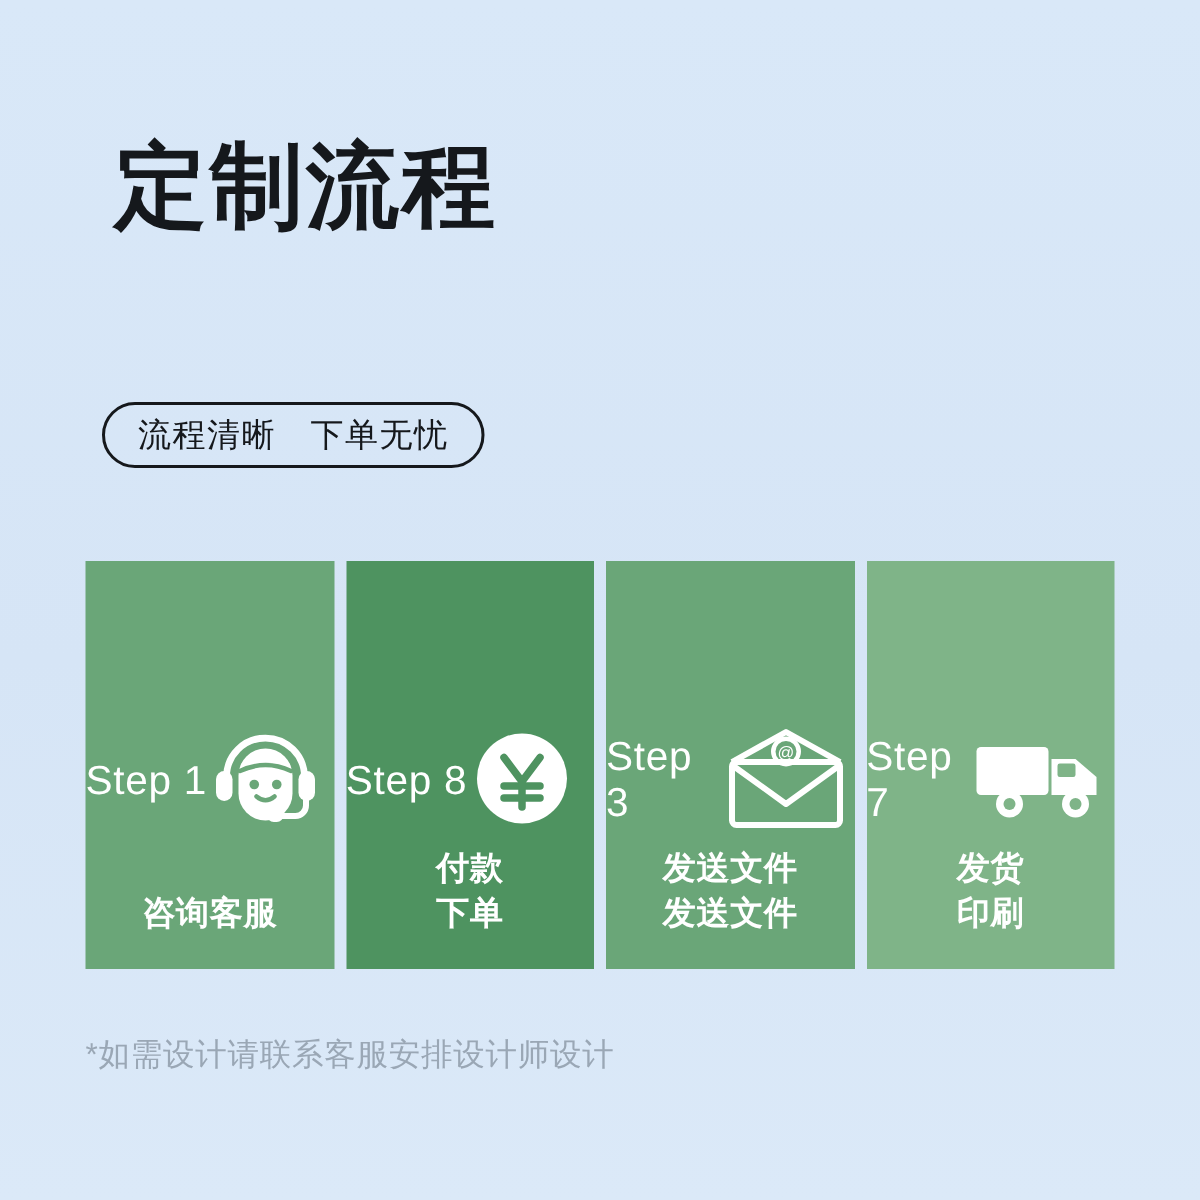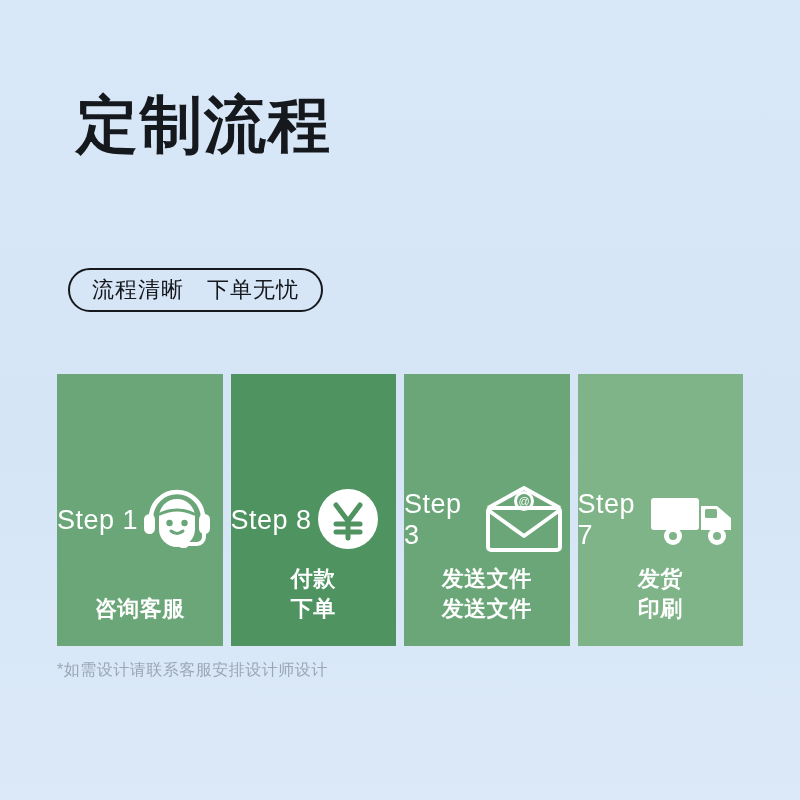--- a/index.html
+++ b/index.html
@@ -101,22 +101,22 @@
     line-height: 30px;
     font-weight: 700;
     letter-spacing: 0.5px;
   }
   .step-label span { display: block; }
 
   
   .footnote {
     position: absolute;
     left: 57px;
-    top: 660px;
-    font-size: 16px;
+    top: 689px;
+    font-size: 21px;
     color: #9aa7b5;
     letter-spacing: 0.5px;
   }
 </style>
 </head>
 <body>
 
 <div class="page">
 
   <div class="headline">

